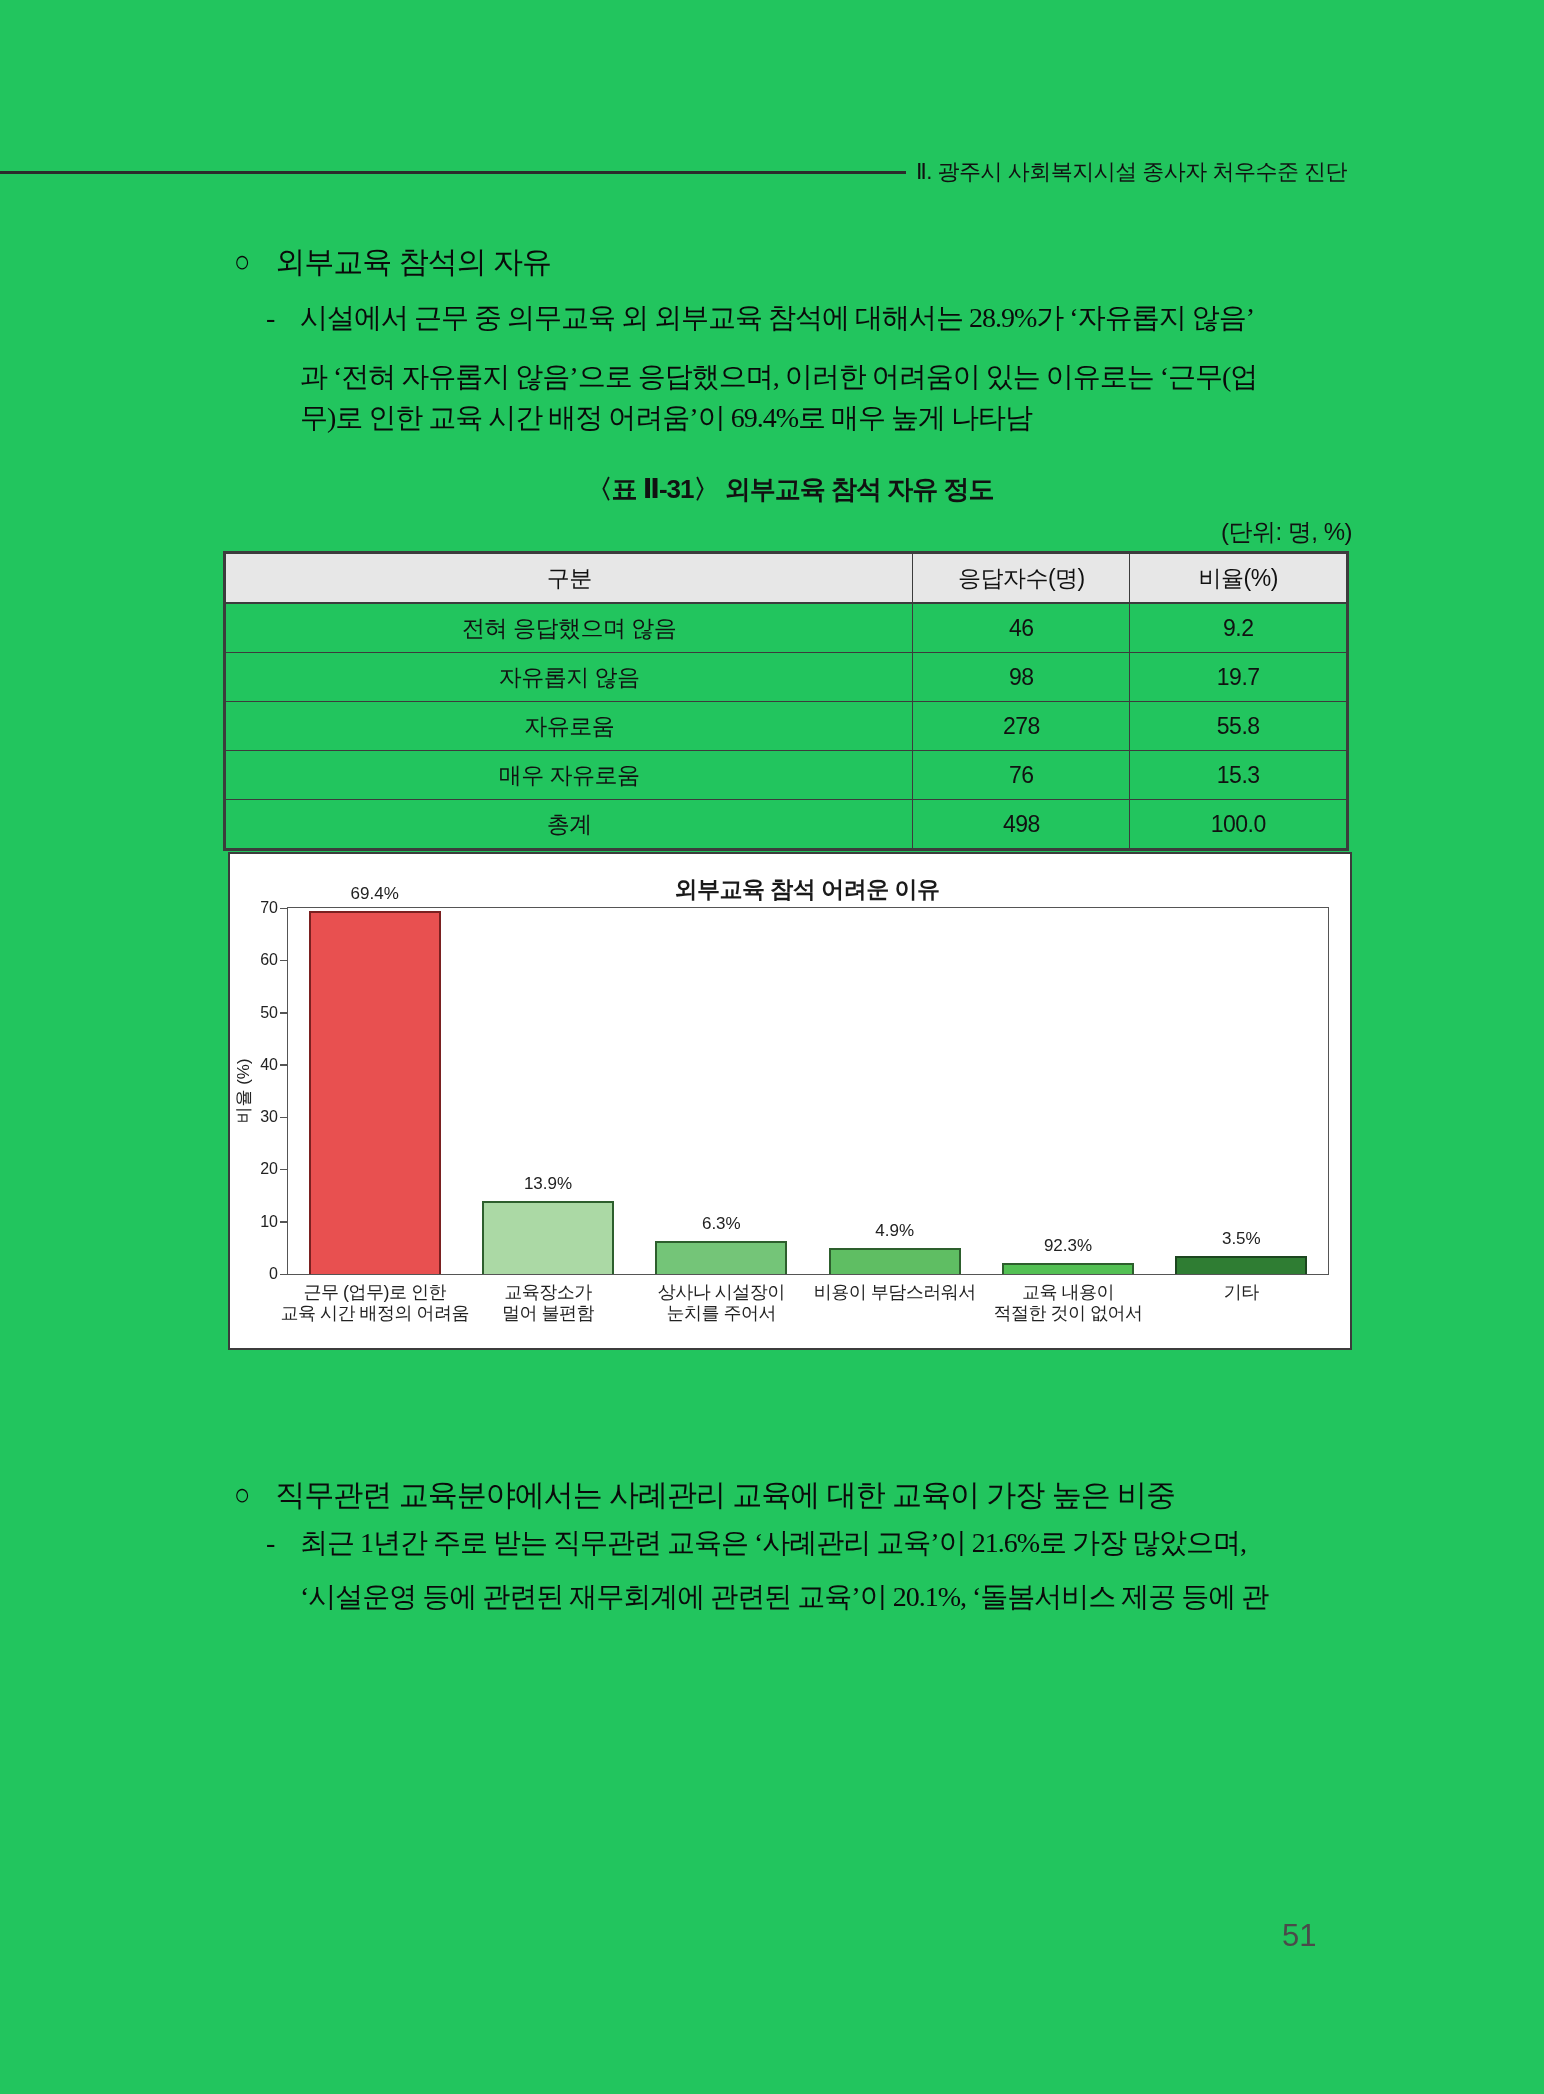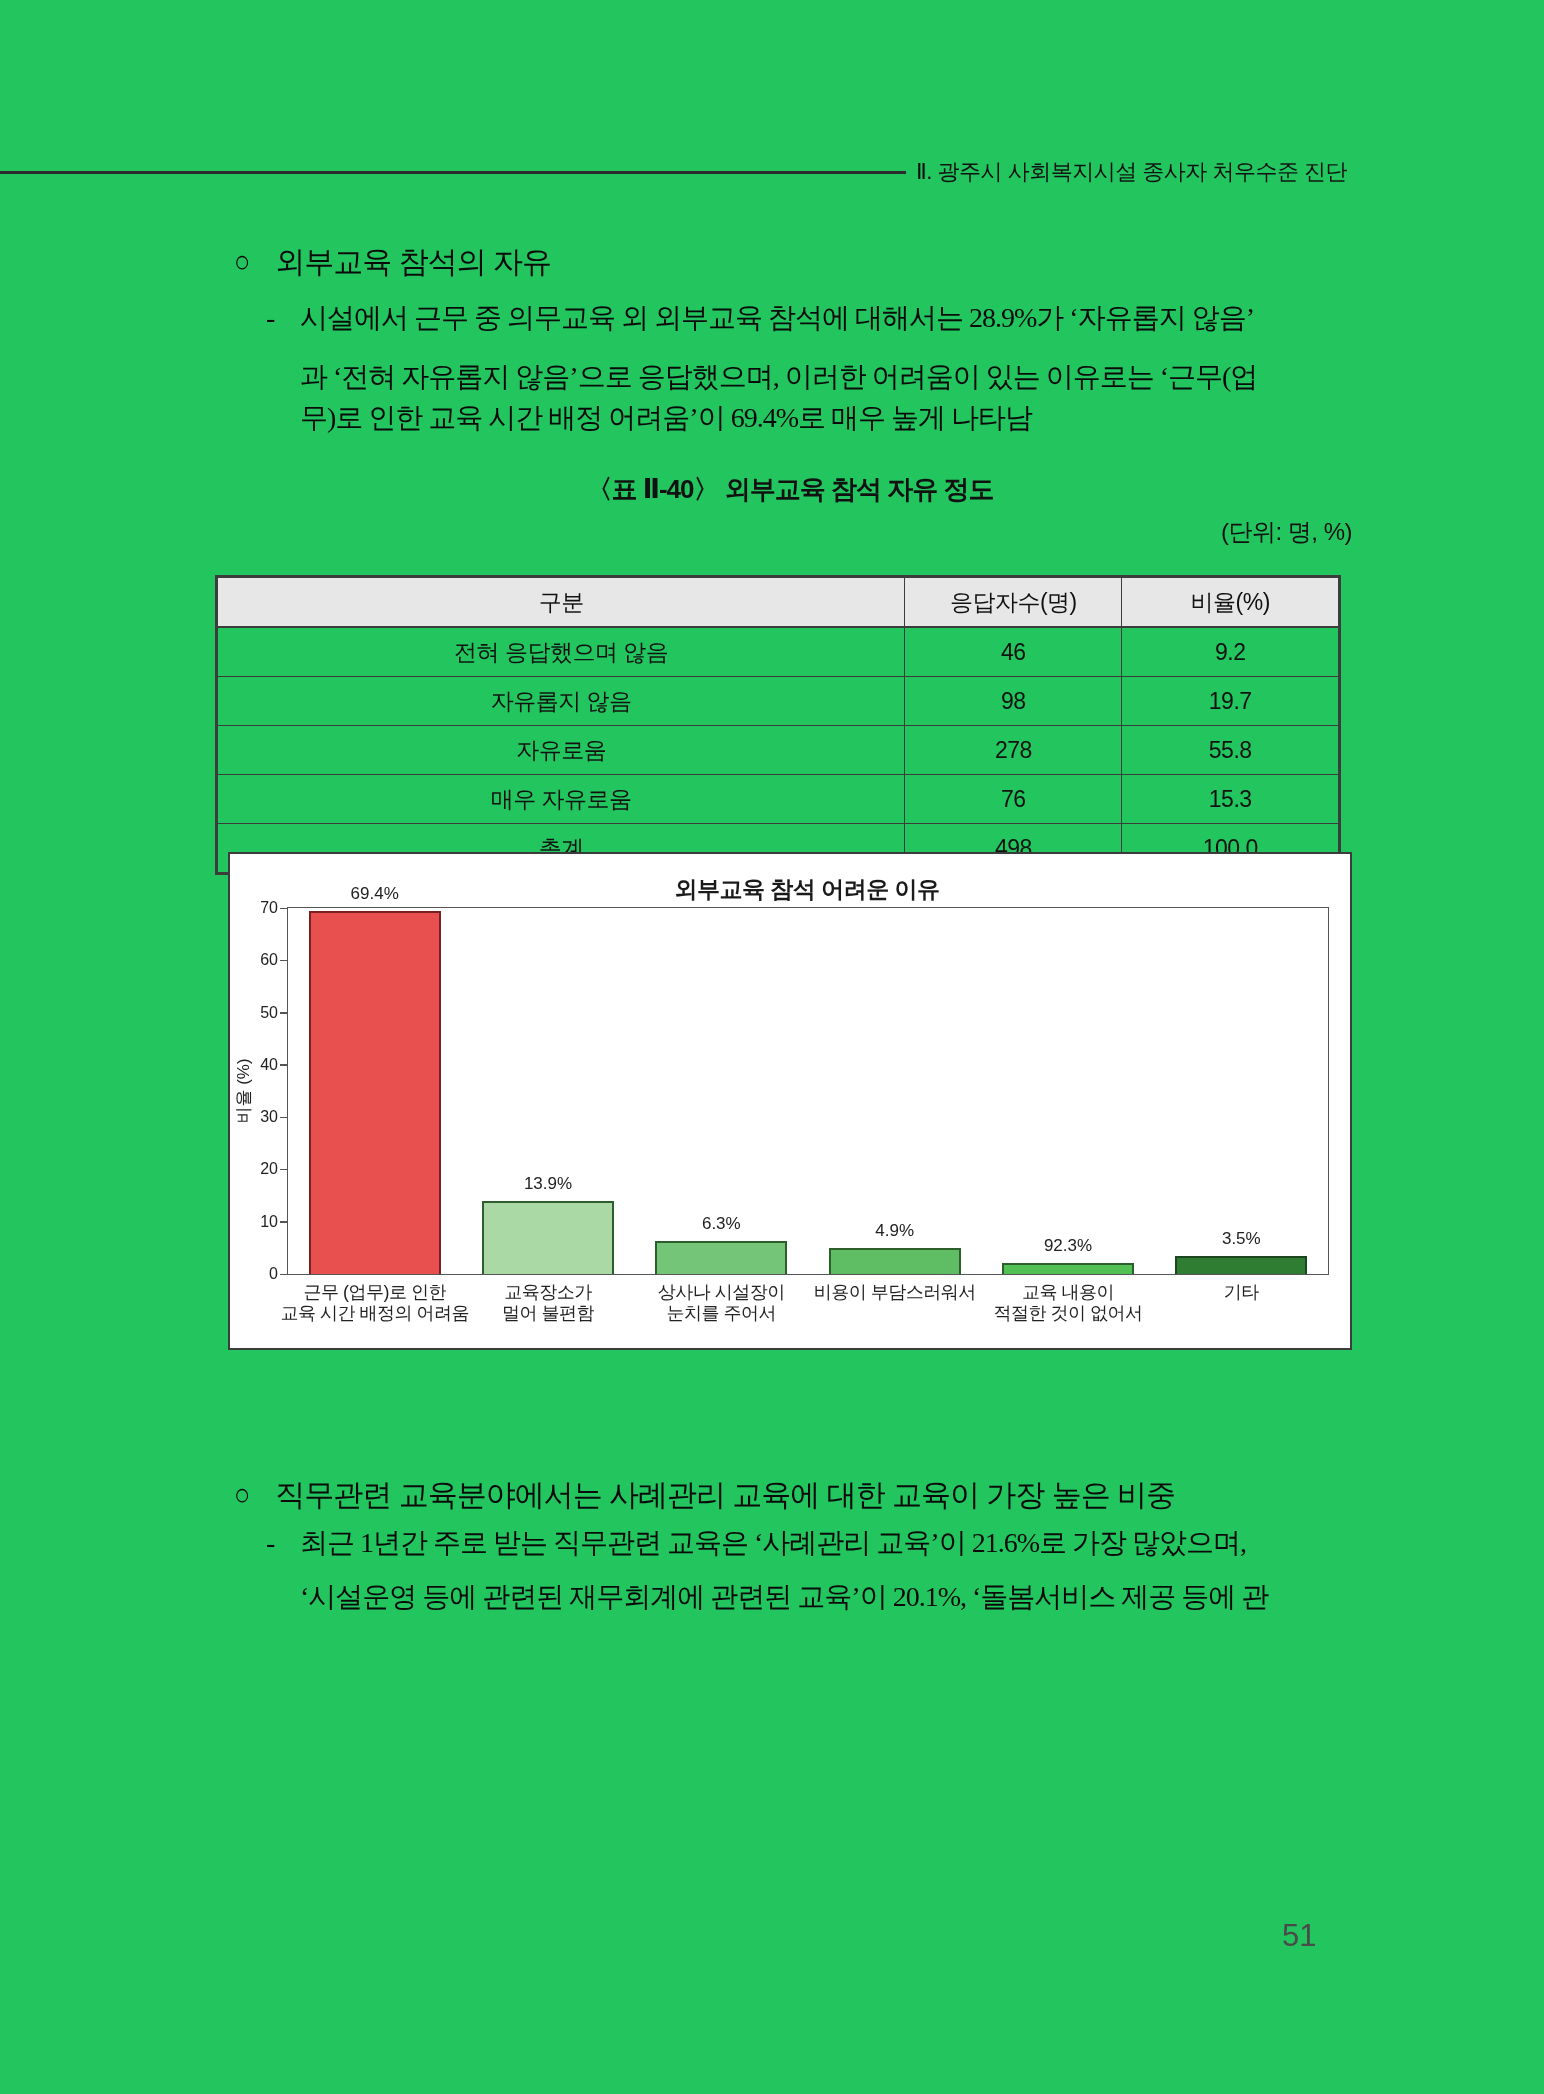--- a/index.html
+++ b/index.html
@@ -48,23 +48,23 @@
   .tbl-caption{
     position:absolute;left:228px;top:472px;width:1124px;
     text-align:center;font-size:26px;font-weight:600;letter-spacing:-1px;
   }
   .unit-note{
     position:absolute;left:952px;top:516px;width:400px;
     text-align:right;font-size:24px;letter-spacing:-0.5px;color:#111;
   }
   
   table.freedom{
-    position:absolute;left:216px;top:552px;width:1124px;
+    position:absolute;left:224px;top:552px;width:1124px;
     border-collapse:collapse;
-    font-size:23px;letter-spacing:-0.5px;margin-top:24px;
+    font-size:23px;letter-spacing:-0.5px;
   }
   table.freedom td,table.freedom th{
     border:1.5px solid #3c3c3c;
     text-align:center;vertical-align:middle;
     height:48px;font-weight:400;padding:0;
   }
   table.freedom thead th{
     background:#e7e7e7;
     border-bottom:2px solid #3c3c3c;
   }
@@ -131,21 +131,21 @@
     <span class="dash">-</span>
     <span>시설에서 근무 중 의무교육 외 외부교육 참석에 대해서는 28.9%가 ‘자유롭지 않음’</span>
   </div>
   <div class="body-line" style="top:356px;align-items:flex-end;">
     <span>과 ‘전혀 자유롭지 않음’으로 응답했으며, 이러한 어려움이 있는 이유로는 ‘근무(업</span>
   </div>
   <div class="body-line" style="top:398px;">
     <span>무)로 인한 교육 시간 배정 어려움’이 69.4%로 매우 높게 나타남</span>
   </div>
 
-  <div class="tbl-caption">〈표 Ⅱ-40〉 외부교육 참석 자유 정도</div>
+  <div class="tbl-caption">〈표 Ⅱ-31〉 외부교육 참석 자유 정도</div>
   <div class="unit-note">(단위: 명, %)</div>
 
   <table class="freedom">
     <colgroup>
       <col style="width:61.3%">
         <col style="width:19.35%">
         <col style="width:19.35%">
     </colgroup>
     <thead>
       <tr>

